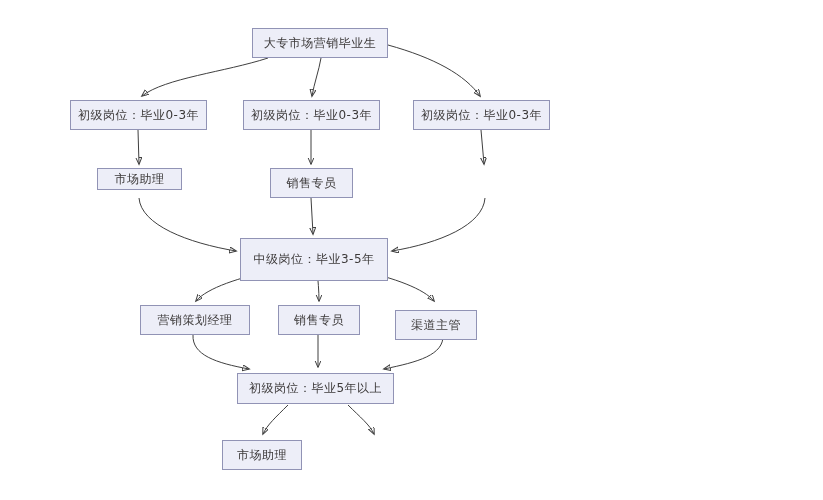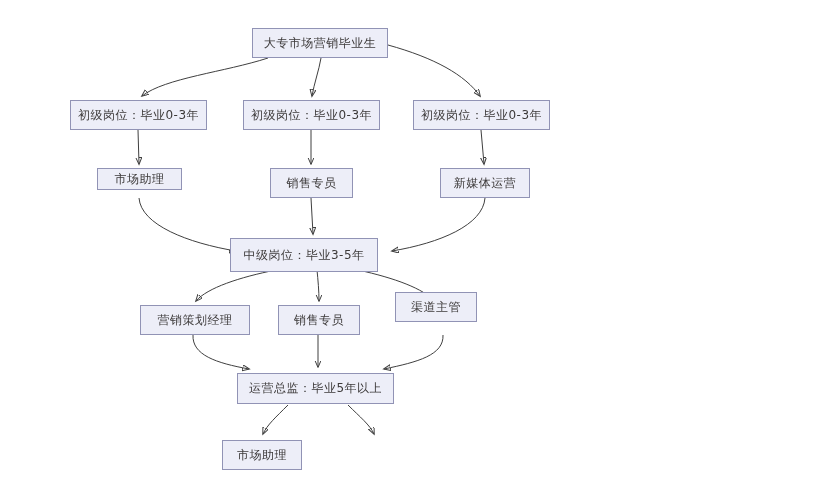--- a/index.html
+++ b/index.html
@@ -59,25 +59,24 @@
   </svg>
 
   <div class="node" style="left:252px;top:28px;width:136px;height:30px">大专市场营销毕业生</div>
 
   <div class="node" style="left:70px;top:100px;width:137px;height:30px">初级岗位：毕业0-3年</div>
   <div class="node" style="left:243px;top:100px;width:137px;height:30px">初级岗位：毕业0-3年</div>
   <div class="node" style="left:413px;top:100px;width:137px;height:30px">初级岗位：毕业0-3年</div>
 
   <div class="node" style="left:97px;top:168px;width:85px;height:22px">市场助理</div>
   <div class="node" style="left:270px;top:168px;width:83px;height:30px">销售专员</div>
-  <div class="node" style="left:440px;top:168px;width:90px;height:30px">新媒体运营</div>
 
-  <div class="node" style="left:230px;top:238px;width:148px;height:34px">中级岗位：毕业3-5年</div>
+  <div class="node" style="left:240px;top:238px;width:148px;height:43px">中级岗位：毕业3-5年</div>
 
   <div class="node" style="left:140px;top:305px;width:110px;height:30px">营销策划经理</div>
   <div class="node" style="left:278px;top:305px;width:82px;height:30px">销售专员</div>
-  <div class="node" style="left:395px;top:292px;width:82px;height:30px">渠道主管</div>
+  <div class="node" style="left:395px;top:310px;width:82px;height:30px">渠道主管</div>
 
-  <div class="node" style="left:237px;top:373px;width:157px;height:31px">运营总监：毕业5年以上</div>
+  <div class="node" style="left:237px;top:373px;width:157px;height:31px">初级岗位：毕业5年以上</div>
 
   <div class="node" style="left:222px;top:440px;width:80px;height:30px">市场助理</div>
 
 </div>
 
 </body></html>

